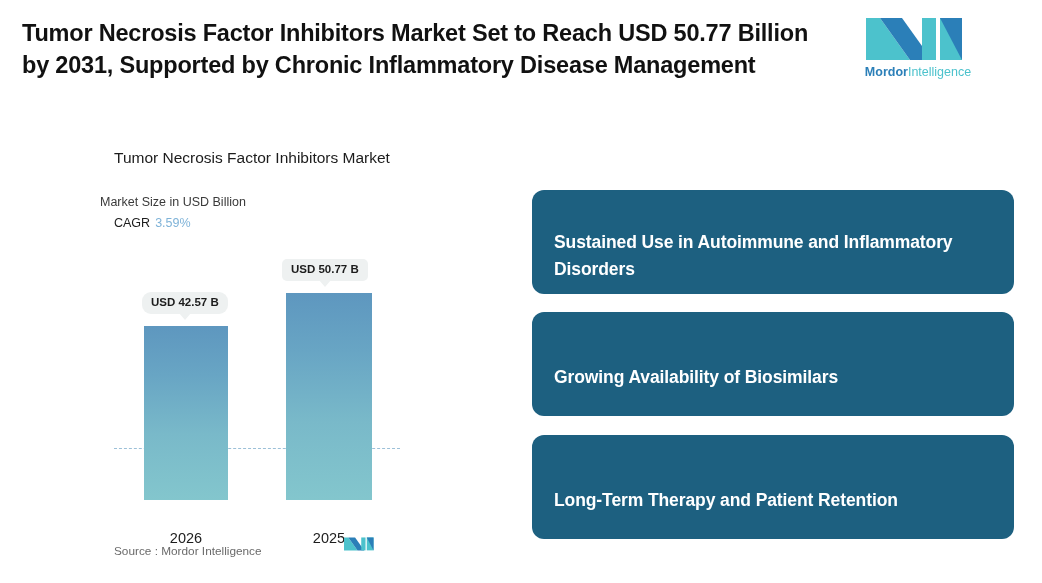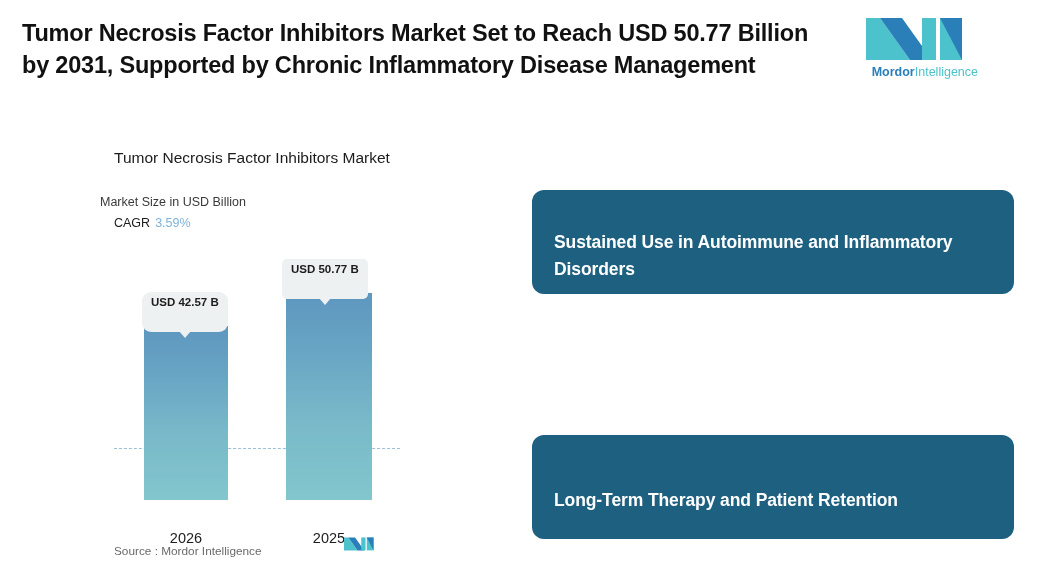--- a/index.html
+++ b/index.html
@@ -13,21 +13,21 @@
 
   
   .header { position:absolute; left:0; top:0; width:1042px; height:120px; }
   .headline {
     position:absolute; left:22px; top:18px; width:790px;
     font-size:23.5px; font-weight:700; line-height:1.36;
     color:#111111; letter-spacing:-0.2px;
   }
   .brand-logo { position:absolute; left:858px; top:12px; width:120px; height:72px; }
   .brand-mark { position:absolute; left:8px; top:0px; width:104px; height:48px; }
-  .brand-word { position:absolute; left:0px; top:54px; width:120px; text-align:right;
+  .brand-word { position:absolute; left:0px; top:54px; width:120px; text-align:center;
     font-size:12.5px; line-height:1; white-space:nowrap; }
   .brand-word .b1 { color:#2b7fb8; font-weight:700; }
   .brand-word .b2 { color:#4cc2cc; font-weight:400; }
 
   
   .chart-panel { position:absolute; left:0; top:120px; width:520px; height:463px; }
   .chart-title {
     position:absolute; left:114px; top:28px; width:290px;
     font-size:15.5px; font-weight:400; line-height:1.34; color:#1c1c1c;
   }
@@ -49,21 +49,21 @@
   .bar {
     position:absolute; bottom:0;
     background: linear-gradient(to bottom, #5e97bf 0%, #68a5c4 28%, #79b9c9 62%, #83c6cd 100%);
   }
   .bar-2026 { left:30px; width:84px; height:174px; }
   .bar-2031 { left:172px; width:86px; height:207px; }
 
   .tip {
     position:absolute;
     background:#eef1f1; border-radius:5px;
-    padding:4px 9px 23px 9px;
+    padding:4px 9px 5px 9px;
     font-size:11.5px; font-weight:600; color:#1c1c1c;
     white-space:nowrap; line-height:1.15;
   }
   .tip::after {
     content:""; position:absolute; left:50%; bottom:-6px; margin-left:-6px;
     width:0; height:0; border-left:6px solid transparent;
     border-right:6px solid transparent; border-top:7px solid #eef1f1;
   }
   .tip-2026 { left:28px; top:42px;border-radius:9px; }
   .tip-2031 { left:168px; top:9px; }
@@ -151,18 +151,21 @@
         <polygon points="74,6 96,6 96,48" fill="#2b7fb8"></polygon>
       </svg>
     </div>
   </div>
 
   <div class="trends-panel">
 
     <div class="trend-card card-1">
       <div class="ct">Sustained Use in Autoimmune and Inflammatory Disorders</div>
     </div>
+    <div class="trend-card card-2">
+      <div class="ct">Growing Availability of Biosimilars</div>
+    </div>
     <div class="trend-card card-3">
       <div class="ct">Long-Term Therapy and Patient Retention</div>
     </div>
   </div>
 
 </div>
 
 </body></html>

